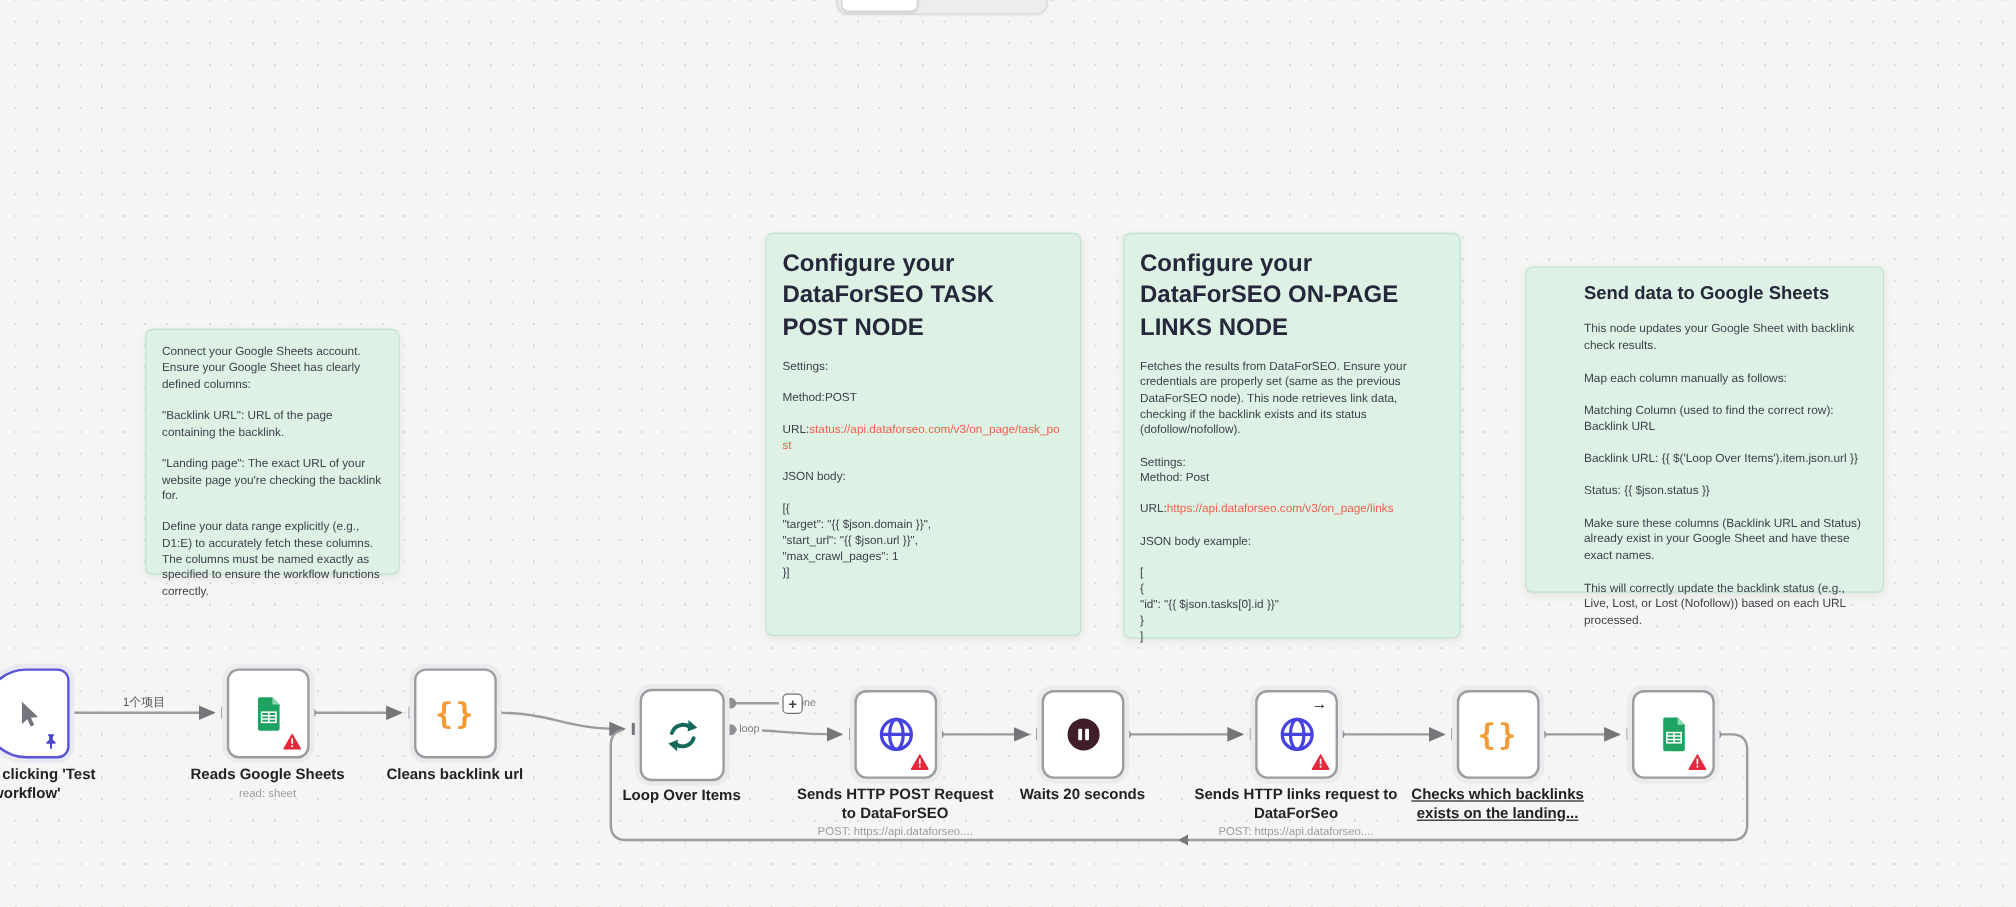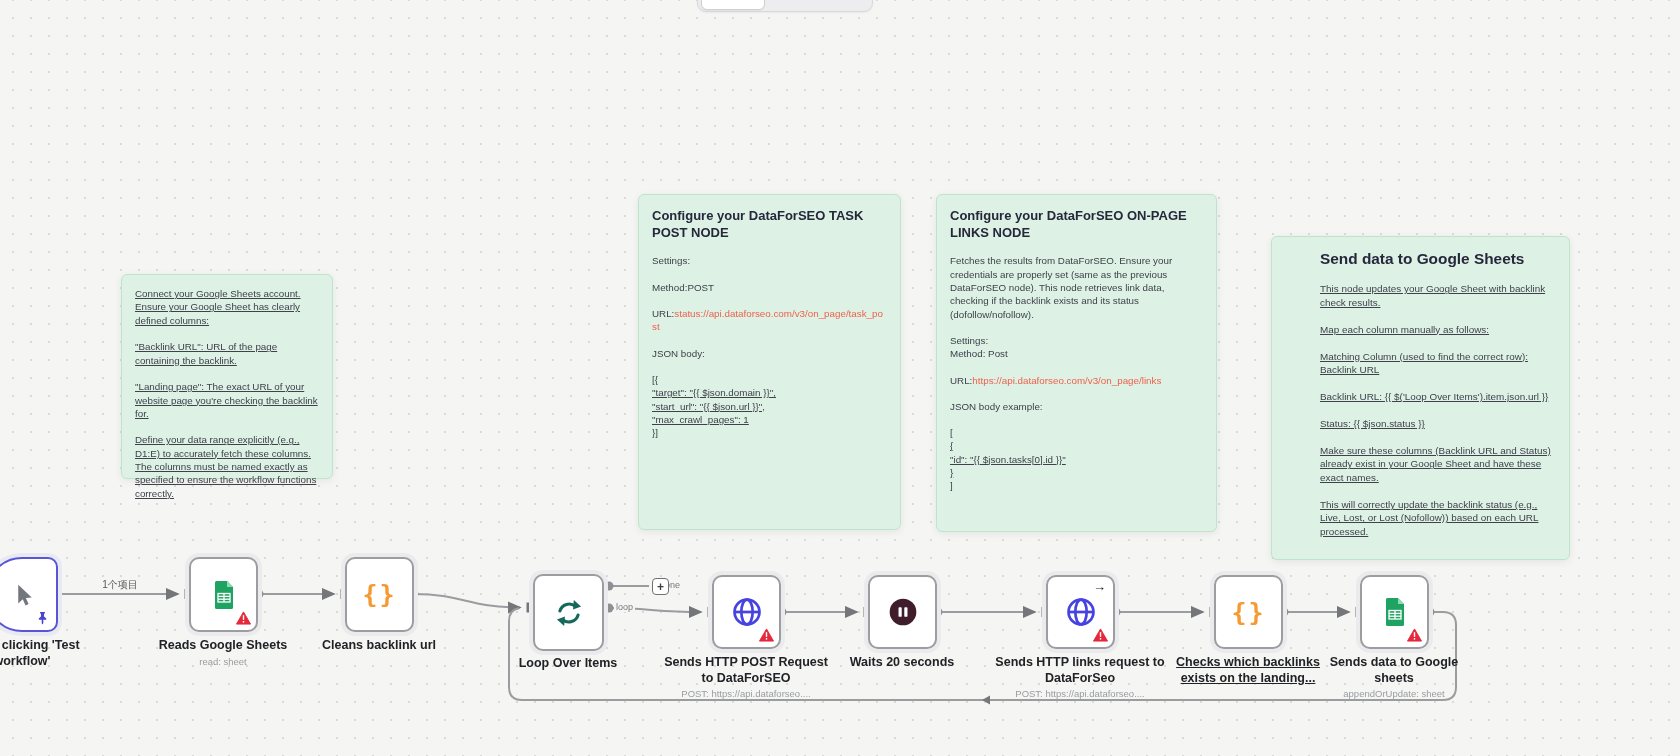--- a/index.html
+++ b/index.html
@@ -18,24 +18,24 @@
     background:#ededef; border:1px solid #d9d9dc; border-radius:9px; padding:3px;
     box-shadow:0 1px 2px rgba(0,0,0,.05);
   }
   .tab { font-size:12px; color:#5c5e66; padding:6px 13px; border-radius:6px; white-space:nowrap; cursor:pointer; }
   .tab.active { background:#fff; border:1px solid #cfd0d4; color:#2f3035; box-shadow:0 1px 2px rgba(0,0,0,.06); }
   
   .note {
     position:absolute; background:#ddf2e5; border:1px solid #bfe4ce; border-radius:6px;
     padding:12px 13px; box-shadow:0 2px 8px rgba(0,0,0,.07); color:#3f414b;
   }
-  .note-title { font-size:13px; font-weight:700; color:#26273b; line-height:1.32; margin-bottom:13px; }
+  .note-title { font-size:20px; font-weight:700; color:#26273b; line-height:1.32; margin-bottom:13px; }
   .note-title.small { font-size:15.4px; }
   .note p, .note .block { font-size:9.8px; line-height:1.36; margin-bottom:13px; white-space:pre-line; }
-  .note p:last-child, .note .block:last-child { margin-bottom:0;text-decoration:underline; }
+  .note p:last-child, .note .block:last-child { margin-bottom:0; }
   .note .link { color:#f0604d; word-break:break-all; }
   
   .node {
     position:absolute; background:#fff; border:2px solid #9b9da1; border-radius:10px;
     box-shadow:0 0 0 4px #ebebed; display:flex; align-items:center; justify-content:center; cursor:pointer;
   }
   .node.trigger { border-color:#5956d6; border-radius:36px 10px 10px 36px; box-shadow:0 0 0 4px #e9e9f4; }
   .braces { font-size:25px; font-weight:700; color:#f59a33; letter-spacing:2px; font-family:"DejaVu Sans Mono", monospace; }
   .warn { position:absolute; right:5px; bottom:5px; }
   .pin { position:absolute; right:7px; bottom:5px; }
@@ -92,21 +92,21 @@
 Method: Post</p>
     <p><span>URL:</span><span class="link">https://api.dataforseo.com/v3/on_page/links</span></p>
     <p>JSON body example:</p>
     <p>[
 {
 "id": "{{ $json.tasks[0].id }}"
 }
 ]</p>
   </div>
 
-  <div class="note" style="left:1271px; top:236px; width:299px; height:324px;padding-left:48px;">
+  <div class="note" style="left:1271px; top:222px; width:299px; height:272px;padding-left:48px;">
     <div class="note-title small">Send data to Google Sheets</div>
     <div class="block" style="font-size:9.9px;">This node updates your Google Sheet with backlink check results.
 
 Map each column manually as follows:
 
 Matching Column (used to find the correct row): Backlink URL
 
 Backlink URL: {{ $('Loop Over Items').item.json.url }}
 
 Status: {{ $json.status }}
@@ -278,18 +278,14 @@
         <line x1="6" y1="16.4" x2="18" y2="16.4"></line>
         <line x1="6" y1="19.2" x2="18" y2="19.2"></line>
       </g>
     </svg>
     <svg class="warn" width="15" height="14" viewBox="0 0 16 14">
       <polygon points="8,0.5 15.5,13.5 0.5,13.5" fill="#e4293c" stroke="#e4293c" stroke-width="1" stroke-linejoin="round"></polygon>
       <rect x="7.25" y="4" width="1.5" height="5" fill="#fff"></rect>
         <rect x="7.25" y="10.2" width="1.5" height="1.7" fill="#fff"></rect>
     </svg>
   </div>
-  <div class="node-label" style="left:1309px; top:655px;">
-    <div>Sends data to Google sheets</div>
-    <div class="node-sub">appendOrUpdate: sheet</div>
-  </div>
 
 </div>
 
 </body></html>

